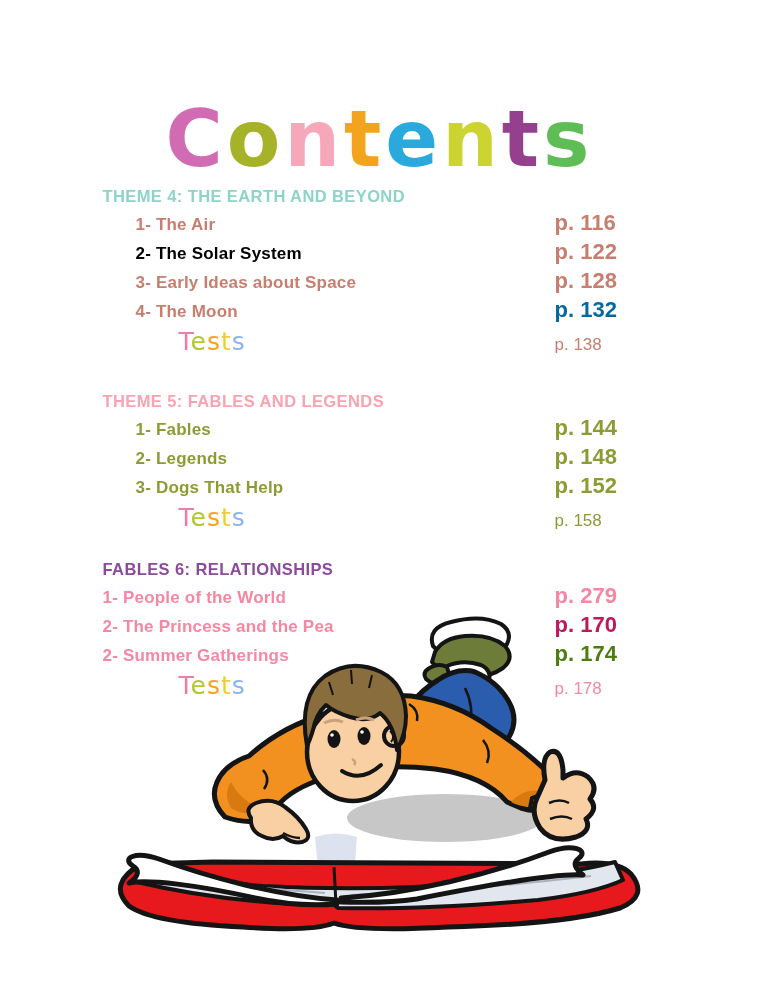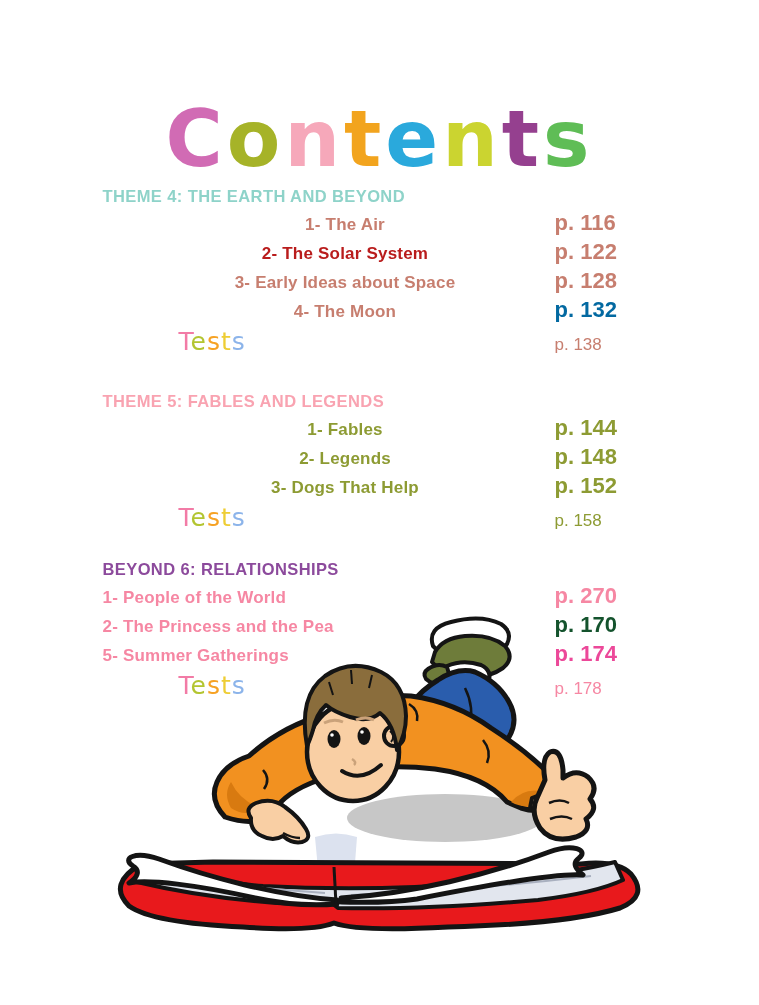--- a/index.html
+++ b/index.html
@@ -22,21 +22,21 @@
   .toc-section.s2 { margin-bottom:20px; }
   .section-heading {
     font-size:16.5px; font-weight:700; line-height:24px;
     letter-spacing:0.4px; margin-bottom:1px;
   }
   .toc-row { display:flex; align-items:baseline; line-height:27px; }
   .toc-item-label {
     flex:0 0 452px; box-sizing:border-box;
     font-size:17px; font-weight:700; letter-spacing:0.2px;
   }
-  .indented .toc-item-label { padding-left:33px;text-align:center; }
+  .indented .toc-item-label { padding-left:33px; }
   .toc-item-page { font-size:22px; font-weight:700; white-space:nowrap; }
   .tests-row { display:flex; align-items:baseline; line-height:33px; }
   .tests-word {
     flex:0 0 452px; box-sizing:border-box; padding-left:76px;
     font-family:"DejaVu Sans", sans-serif;
     font-size:25px; font-weight:400; letter-spacing:1px;
   }
   .tests-page { font-size:17px; font-weight:400; white-space:nowrap; }
   
   .illustration { position:absolute; left:95px; top:612px; z-index:1; }
@@ -49,21 +49,21 @@
   <h1 class="title"><span style="color: rgb(209, 107, 180);">C</span><span style="color: rgb(166, 179, 40);">o</span><span style="color: rgb(246, 168, 186);">n</span><span style="color: rgb(242, 164, 30);">t</span><span style="color: rgb(42, 169, 220);">e</span><span style="color: rgb(203, 212, 48);">n</span><span style="color: rgb(149, 64, 143);">t</span><span style="color: rgb(95, 189, 86);">s</span></h1>
 
   <div class="toc">
       <div class="toc-section indented">
         <div class="section-heading" style="color: rgb(142, 211, 201);">THEME 4: THE EARTH AND BEYOND</div>
         <div class="toc-row">
           <span class="toc-item-label" style="color: rgb(199, 126, 111);">1- The Air</span>
           <span class="toc-item-page" style="color: rgb(199, 126, 111);">p. 116</span>
         </div>
         <div class="toc-row">
-          <span class="toc-item-label" style="color: #b91c1c;">2- The Solar System</span>
+          <span class="toc-item-label" style="color: #000000;">2- The Solar System</span>
           <span class="toc-item-page" style="color: rgb(199, 126, 111);">p. 122</span>
         </div>
         <div class="toc-row">
           <span class="toc-item-label" style="color: rgb(199, 126, 111);">3- Early Ideas about Space</span>
           <span class="toc-item-page" style="color: rgb(199, 126, 111); text-align: right;">p. 128</span>
         </div>
         <div class="toc-row">
           <span class="toc-item-label" style="color: rgb(199, 126, 111);">4- The Moon</span>
           <span class="toc-item-page" style="color: #0369a1;">p. 132</span>
         </div>
@@ -85,32 +85,32 @@
         <div class="toc-row">
           <span class="toc-item-label" style="color: rgb(141, 155, 51);">3- Dogs That Help</span>
           <span class="toc-item-page" style="color: rgb(141, 155, 51);">p. 152</span>
         </div>
         <div class="tests-row">
           <span class="tests-word"><span style="color: rgb(242, 123, 166);">T</span><span style="color: rgb(179, 197, 49);">e</span><span style="color: rgb(246, 162, 36);">s</span><span style="color: rgb(238, 205, 52);">t</span><span style="color: rgb(140, 180, 234);">s</span></span>
           <span class="tests-page" style="color: rgb(141, 155, 51);">p. 158</span>
         </div>
       </div>
       <div class="toc-section">
-        <div class="section-heading" style="color: rgb(140, 74, 156);">BEYOND 6: RELATIONSHIPS</div>
+        <div class="section-heading" style="color: rgb(140, 74, 156);">FABLES 6: RELATIONSHIPS</div>
         <div class="toc-row">
           <span class="toc-item-label" style="color: rgb(246, 135, 163);">1- People of the World</span>
-          <span class="toc-item-page" style="color: rgb(246, 135, 163);">p. 270</span>
+          <span class="toc-item-page" style="color: rgb(246, 135, 163);">p. 279</span>
         </div>
         <div class="toc-row">
           <span class="toc-item-label" style="color: rgb(246, 135, 163);">2- The Princess and the Pea</span>
-          <span class="toc-item-page" style="color: #14532d;">p. 170</span>
+          <span class="toc-item-page" style="color: #be185d;">p. 170</span>
         </div>
         <div class="toc-row">
-          <span class="toc-item-label" style="color: rgb(246, 135, 163);">5- Summer Gatherings</span>
-          <span class="toc-item-page" style="color: #ec4899;">p. 174</span>
+          <span class="toc-item-label" style="color: rgb(246, 135, 163);">2- Summer Gatherings</span>
+          <span class="toc-item-page" style="color: #4d7c0f;">p. 174</span>
         </div>
         <div class="tests-row">
           <span class="tests-word"><span style="color: rgb(242, 123, 166);">T</span><span style="color: rgb(179, 197, 49);">e</span><span style="color: rgb(246, 162, 36);">s</span><span style="color: rgb(238, 205, 52);">t</span><span style="color: rgb(140, 180, 234);">s</span></span>
           <span class="tests-page" style="color: rgb(246, 135, 163);">p. 178</span>
         </div>
       </div>
     </div>
 
   <svg class="illustration" width="545" height="340" viewBox="0 0 545 340" xmlns="http://www.w3.org/2000/svg">
     <g>

